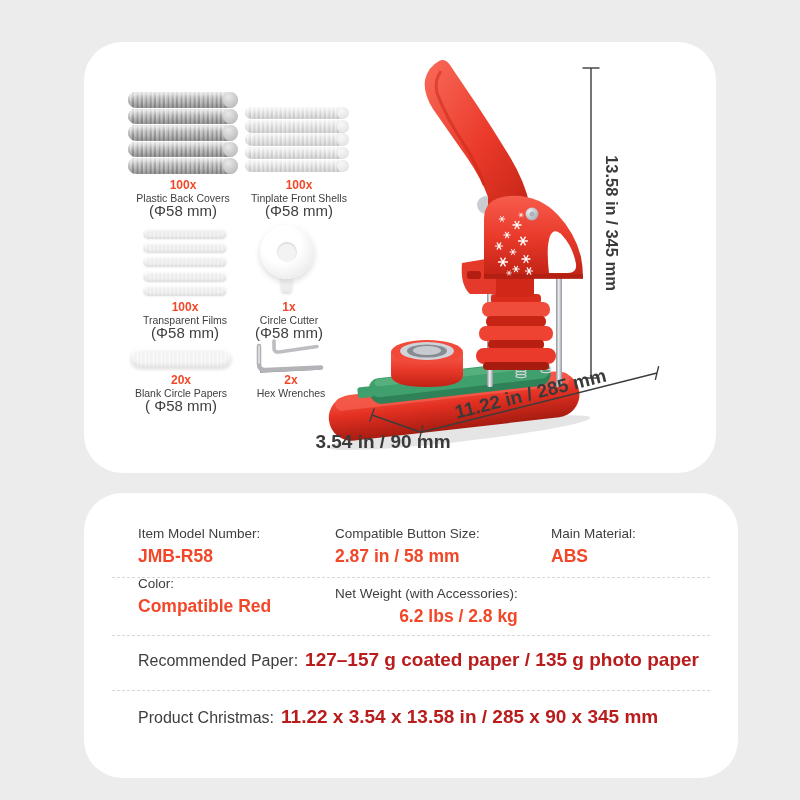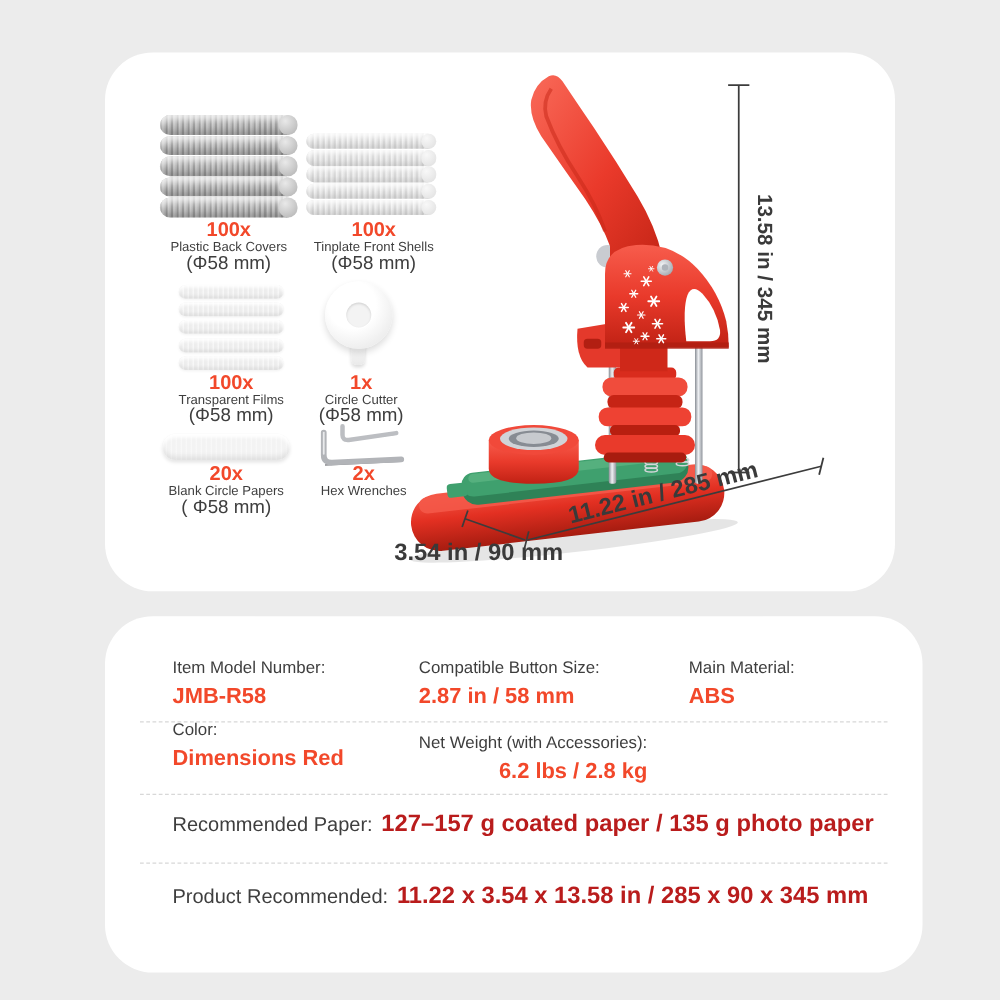--- a/index.html
+++ b/index.html
@@ -29,21 +29,21 @@
     box-shadow:inset 0 3px 3px #fff, inset 0 -3px 4px rgba(0,0,0,.08), 0 2px 3px rgba(0,0,0,.10);}
   .cutter-disc{width:54px;height:54px;border-radius:50%;
     background:radial-gradient(circle at 40% 35%,#ffffff 40%,#efefef 72%,#e3e3e3);
     box-shadow:0 3px 6px rgba(0,0,0,.14);}
   .cutter-hub{position:absolute;left:17px;top:17px;width:20px;height:20px;border-radius:50%;
     background:#f3f3f3;box-shadow:inset 0 1px 2px rgba(0,0,0,.14), 0 1px 1px #fff;}
   .cutter-handle{width:11px;height:22px;border-radius:4px;
     background:linear-gradient(#fff,#eaeaea);box-shadow:0 2px 3px rgba(0,0,0,.14);}
 
   .cap{position:absolute;width:160px;text-align:center;}
-  .cap-count{font-size:16px;font-weight:bold;color:#f2482a;line-height:14px;}
+  .cap-count{font-size:12px;font-weight:bold;color:#f2482a;line-height:14px;}
   .cap-name{font-size:10.5px;color:#3e3e3e;line-height:13px;text-align:center;}
   .cap-size{font-size:15px;color:#3e3e3e;line-height:12px;}
 
   
   .spec-cell{position:absolute;}
   .spec-label{font-size:13.5px;color:#3e3e3e;}
   .spec-value{font-size:17.5px;font-weight:bold;color:#f2482a;margin-top:5px;}
   .divider{position:absolute;left:28px;right:28px;height:0;border-top:1px dashed #d8d8d8;}
   .spec-inline{position:absolute;white-space:nowrap;}
   .spec-inline .lbl{font-size:16px;color:#3e3e3e;}
@@ -261,32 +261,32 @@
     </div>
     <div class="spec-cell" style="left:467px;top:33px;">
       <div class="spec-label">Main Material:</div>
       <div class="spec-value">ABS</div>
     </div>
 
     <div class="divider" style="top:84px;"></div>
 
     <div class="spec-cell" style="left:54px;top:83px;">
       <div class="spec-label">Color:</div>
-      <div class="spec-value">Dimensions Red</div>
+      <div class="spec-value">Compatible Red</div>
     </div>
     <div class="spec-cell" style="left:251px;top:93px;text-align:right;">
       <div class="spec-label">Net Weight (with Accessories):</div>
       <div class="spec-value">6.2 lbs / 2.8 kg</div>
     </div>
 
     <div class="divider" style="top:142px;"></div>
 
     <div class="spec-inline" style="left:54px;top:156px;">
       <span class="lbl">Recommended Paper:</span><span class="val">127–157 g coated paper / 135 g photo paper</span>
     </div>
 
     <div class="divider" style="top:197px;"></div>
 
     <div class="spec-inline" style="left:54px;top:213px;">
-      <span class="lbl">Product Recommended:</span><span class="val">11.22 x 3.54 x 13.58 in / 285 x 90 x 345 mm</span>
+      <span class="lbl">Product Christmas:</span><span class="val">11.22 x 3.54 x 13.58 in / 285 x 90 x 345 mm</span>
     </div>
   </div>
 </div>
 
 </body></html>

